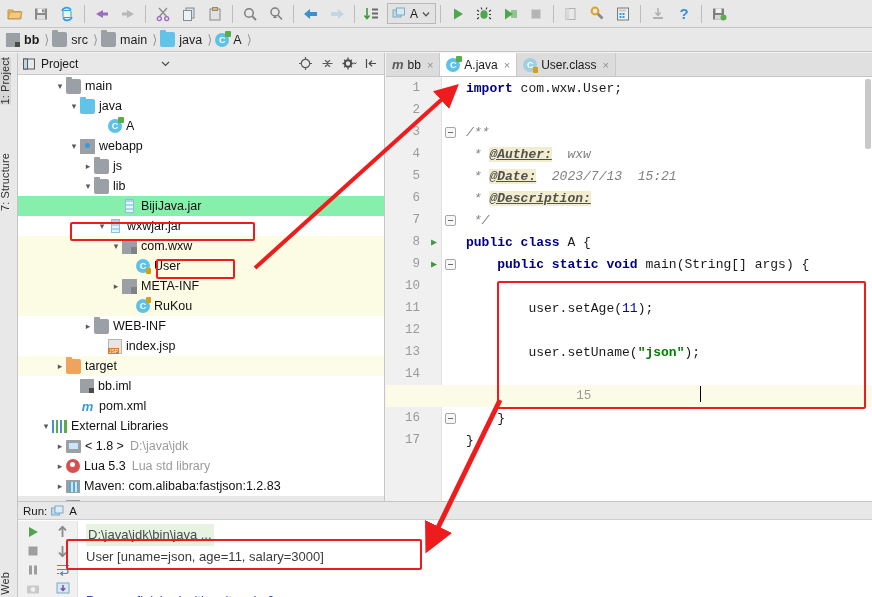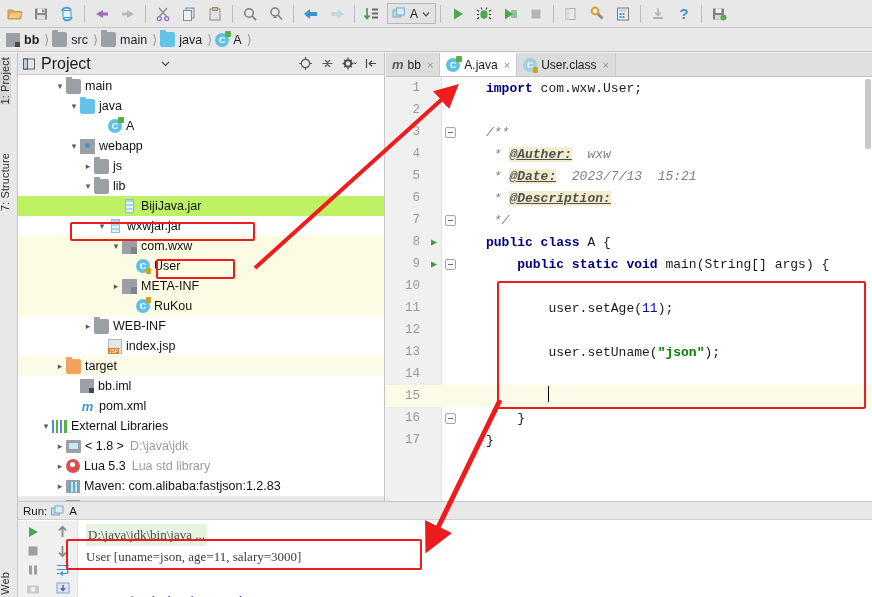--- a/index.html
+++ b/index.html
@@ -57,29 +57,29 @@
   
   .project{
     position:absolute; left:18px; top:0; width:367px; bottom:0;
     background:#fff; border-right:1px solid #c5c5c5;
     display:flex; flex-direction:column;
   }
   .proj-head{
     height:22px; background:#e8e8e8; border-bottom:1px solid #c9c9c9;
     display:flex; align-items:center; padding:0 4px; gap:5px; flex:0 0 auto;
   }
-  .proj-title{ font-size:16px; }
+  .proj-title{ font-size:12px; }
   .proj-head .spacer{ flex:1; }
   .proj-hicon{ width:17px; height:18px; display:flex; align-items:center; justify-content:center; }
   .tree{ flex:1; overflow:hidden; position:relative; background:#fff; padding-top:1px; }
   .row{
     height:20px; display:flex; align-items:center; white-space:nowrap;
     font-size:12.5px; color:#111;
   }
-  .row.hl-grey{ background:#bef264;align-items:center; }
+  .row.hl-grey{ background:#86efac;align-items:center; }
   .row.hl-yellow{ background:#fcfbe3; }
   .row.hl-lyellow{ background:#fdfce8; }
   .row.hl-lgrey{ background:#e8e8e8; }
   .arrow{ width:12px; text-align:center; color:#5a5a5a; font-size:9px; flex:0 0 12px; }
   .row .lbl{ margin-left:4px; }
   .row .sublbl{ margin-left:6px; color:#9b9b9b; }
 
   
   .ico{ width:15px; height:15px; flex:0 0 15px; position:relative; display:inline-block; }
   .ico-folder{ background:#9aa0a6; border-radius:1px 2px 2px 2px; }
@@ -162,27 +162,27 @@
   .code-wrap{ position:relative; flex:1; overflow:hidden; background:#fff; }
   .gutter{
     position:absolute; left:0; top:0; bottom:0; width:56px; background:#f0f0f0;
     border-right:1px solid #e2e2e2;
   }
   .codelines{ position:absolute; left:0; top:0; right:0; bottom:0; }
   .cline{
     height:22px; display:flex; align-items:center;
     font-family:"Liberation Mono", monospace; font-size:13px;
   }
-  .cline.hl{ background:#fcfbe8; }
+  .cline.hl{ background:#fcfbe8;justify-content:center; }
   .lnum{
     width:40px; text-align:right; padding-right:6px; color:#9a9a9a;
     font-family:"Liberation Mono", monospace; font-size:12.5px; flex:0 0 40px;
   }
   .gmark{ width:16px; flex:0 0 16px; display:flex; align-items:center; justify-content:center; }
-  .ctext2{ padding-left:8px; white-space:pre;margin-left:20px; }
+  .ctext2{ padding-left:8px; white-space:pre; }
   .k{ color:#000080; font-weight:bold; }
   .s{ color:#008000; font-weight:bold; }
   .n{ color:#0000c0; }
   .cmt{ color:#808080; font-style:italic; }
   .tagd{ color:#505050; font-style:italic; font-weight:bold; text-decoration:underline; background:#f3edcf; }
   .cmtv{ color:#808080; font-style:italic; }
   .fld{
     width:11px;height:11px;border:1px solid #a6a6a6;background:#f7f7f7;border-radius:2px;
     position:relative;
   }
@@ -203,21 +203,21 @@
   }
   .run-head{
     height:18px; background:#e8e8e8; border-bottom:1px solid #d0d0d0;
     display:flex; align-items:center; gap:4px; padding-left:5px; font-size:11.5px;
   }
   .run-body{ position:absolute; top:19px; left:0; right:0; bottom:0; display:flex; }
   .run-tools{ width:30px; background:#f0f0f0; display:flex; flex-direction:column; align-items:center; padding-top:2px; gap:2px;}
   .run-tools2{ width:30px; background:#f0f0f0; display:flex; flex-direction:column; align-items:center; padding-top:2px; gap:2px; border-right:1px solid #e0e0e0;}
   .rbtn{ width:22px;height:20px;display:flex;align-items:center;justify-content:center; }
   .console{
-    flex:1; padding:3px 0 0 8px; font-family:Liberation Serif, serif; font-size:13px;
+    flex:1; padding:3px 0 0 8px; font-family:Liberation Sans, sans-serif; font-size:13px;
   }
   .console .ln{ height:22px; line-height:22px; white-space:pre; }
   .cmdline{ color:#4a4a4a; background:#e5f3e0; display:inline-block; padding:0 2px; }
   .outline{ color:#3a3a3a; }
   .exitline{ color:#2a3fd0; }
 
   
   .redbox{ position:absolute; border:2px solid #ee1c1c; border-radius:2px; pointer-events:none; }
   .arrowsvg{ position:absolute; left:0; top:0; width:872px; height:597px; pointer-events:none; }
   .watermark{

